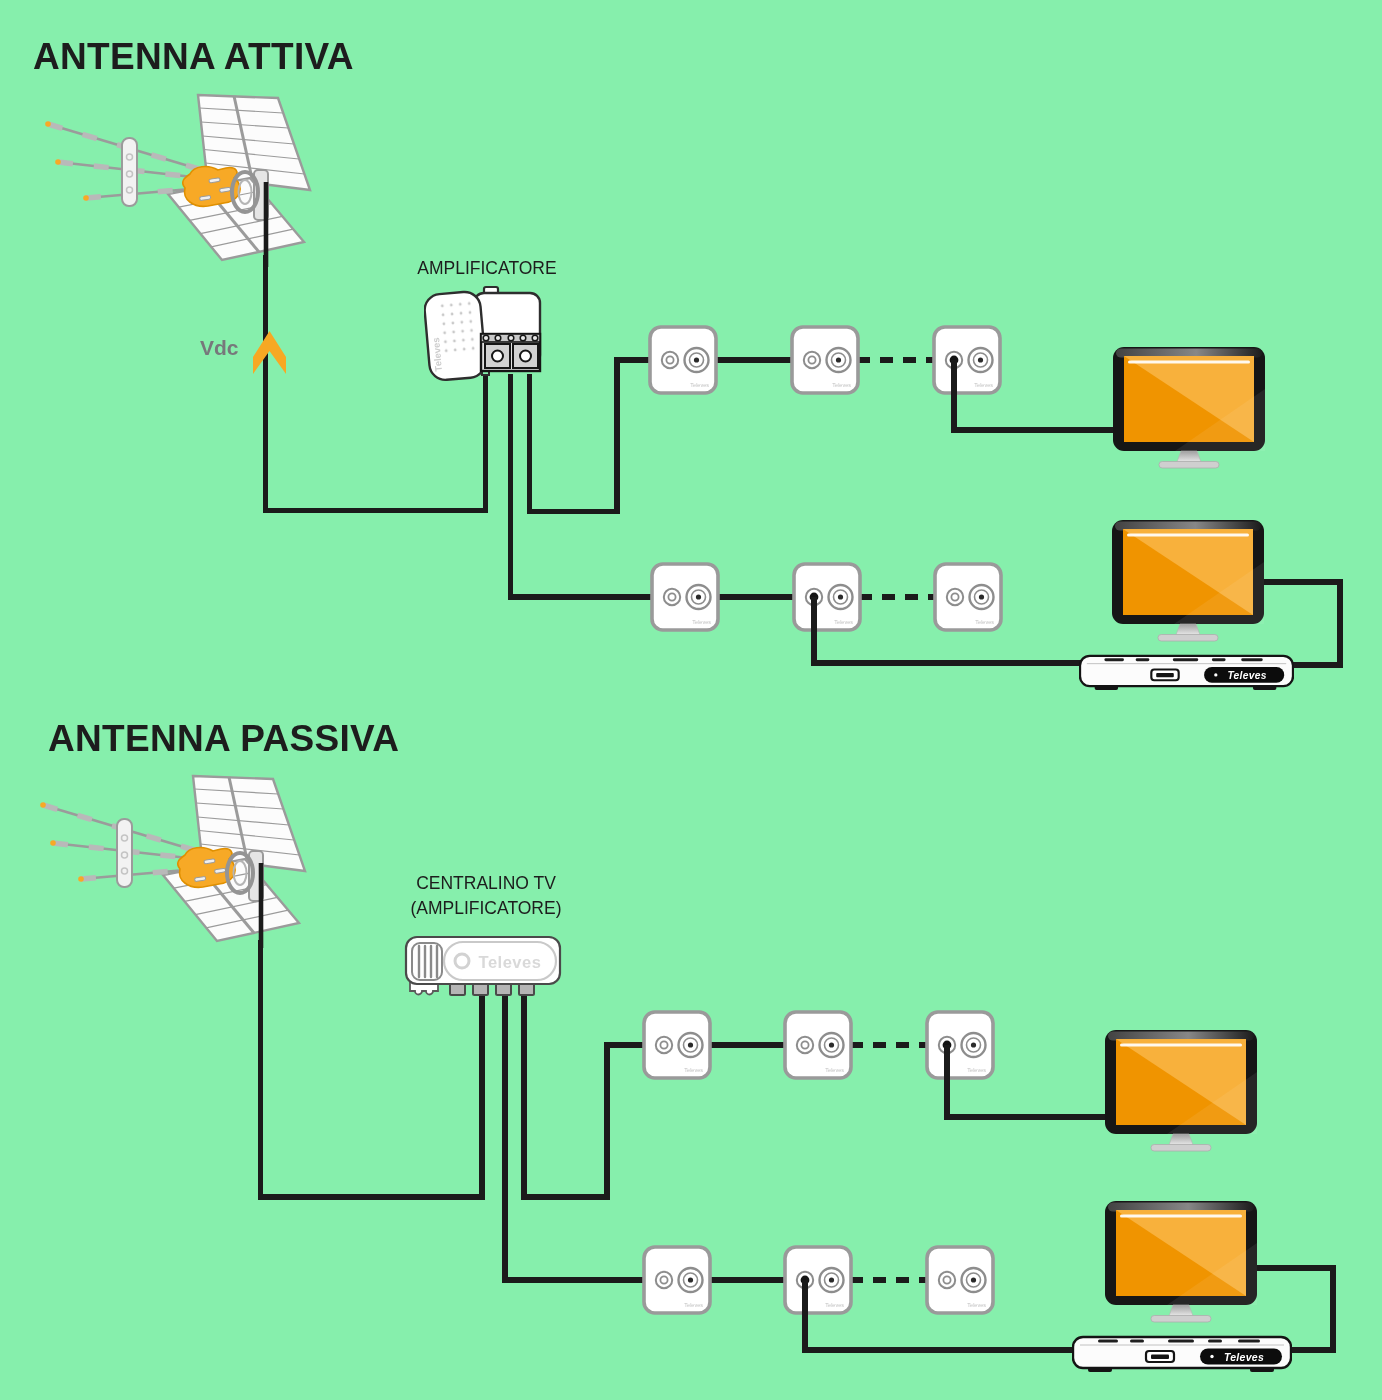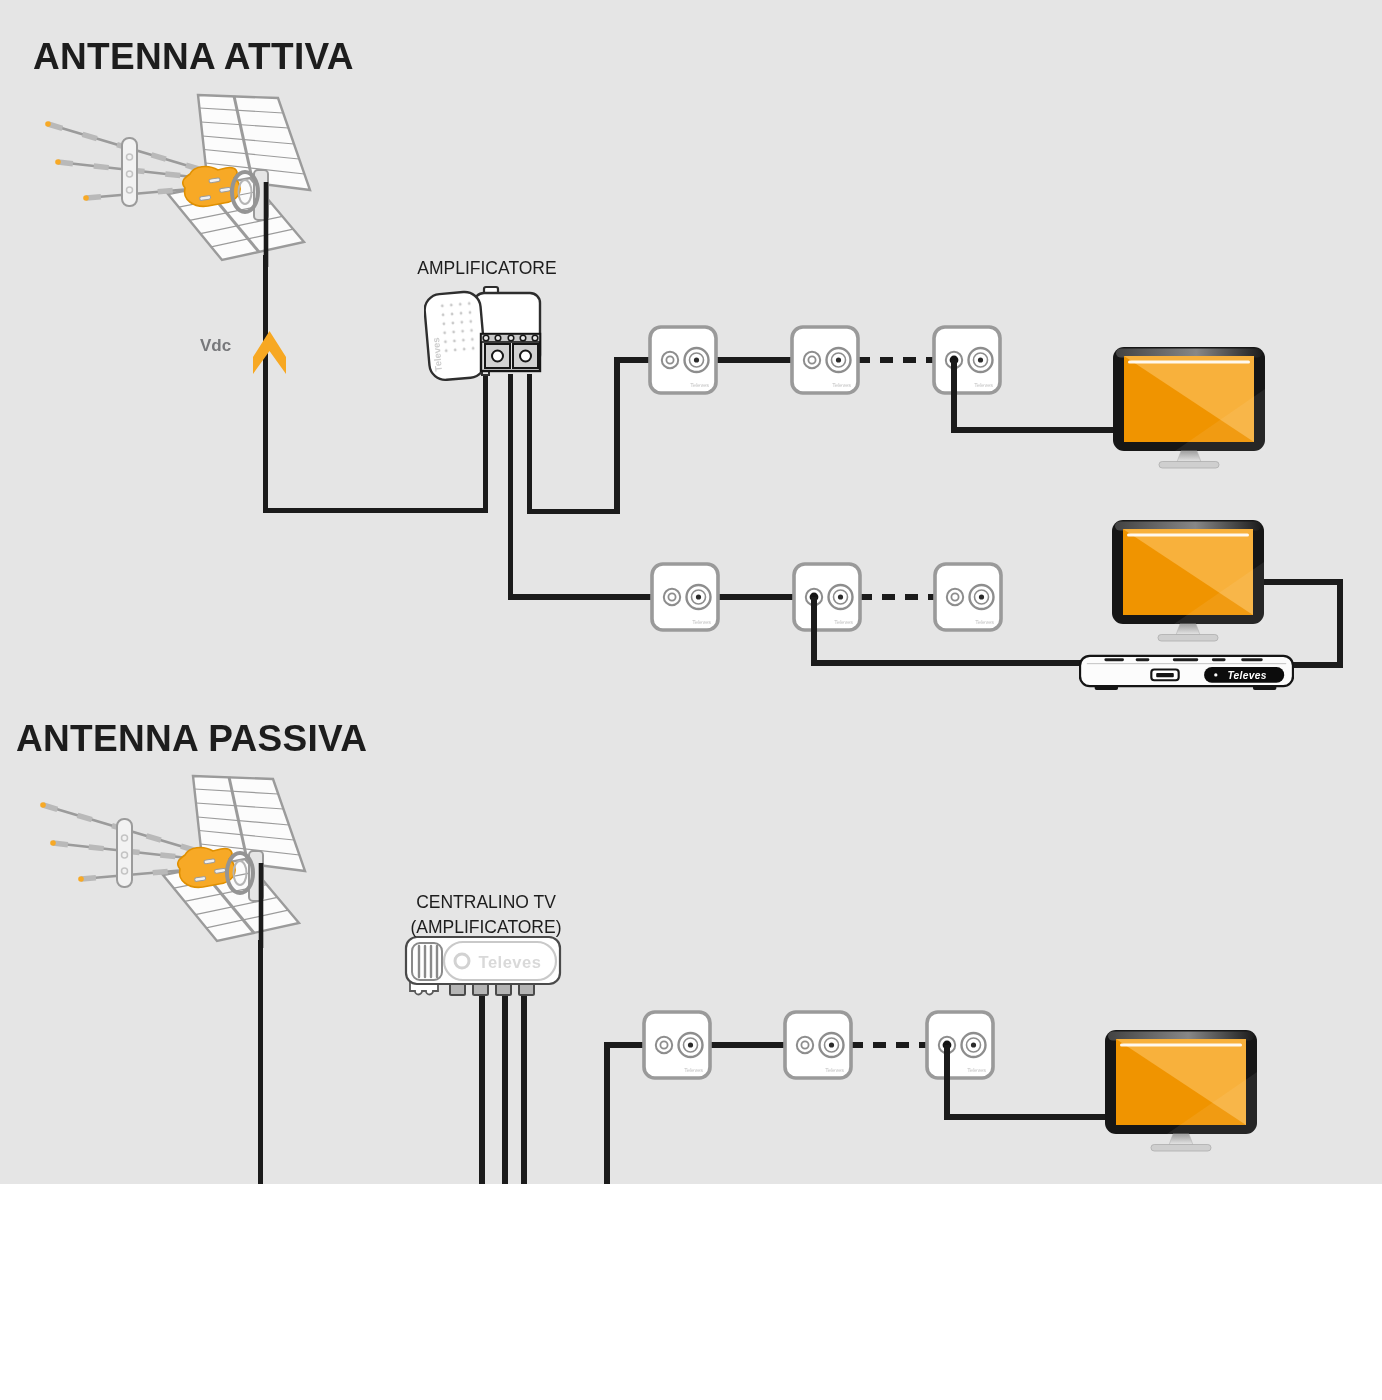--- a/index.html
+++ b/index.html
@@ -1,20 +1,20 @@
 <!DOCTYPE html>
 <html><head>
 <meta charset="utf-8">
 <style>
   html,body{margin:0;padding:0;background:#fff;}
-  #stage{position:relative;width:1382px;height:1184px;background:#e5e5e5;overflow:hidden;
+  #stage{position:relative;width:1382px;height:1400px;background:#86efac;overflow:hidden;
          font-family:"Liberation Sans", sans-serif;}
   .title{position:absolute;z-index:7;font-size:37px;font-weight:700;color:#1d1d1d;letter-spacing:.3px;white-space:nowrap;}
   .devlabel{position:absolute;z-index:7;font-size:17.5px;color:#1d1d1d;text-align:center;line-height:25px;white-space:nowrap;}
-  .vdc{position:absolute;z-index:7;font-size:17px;font-weight:700;color:#77787B;}
+  .vdc{position:absolute;z-index:7;font-size:21px;font-weight:700;color:#77787B;}
   .cable{position:absolute;background:#1B1B1B;z-index:2;}
   .plug{z-index:4;}
   .dashed{position:absolute;z-index:2;background:repeating-linear-gradient(90deg,#1B1B1B 0 13px,transparent 13px 23px);}
   .dev{position:absolute;z-index:3;}
   .front{position:absolute;z-index:5;}
   .arrow{position:absolute;z-index:6;}
 </style>
 </head>
 <body>
 
@@ -237,37 +237,37 @@
   <div class="cable" style="left:1258px;top:579px;width:85px;height:6px"></div>
   <div class="cable" style="left:1337px;top:579px;width:6px;height:89px"></div>
   <div class="cable" style="left:1292px;top:662px;width:51px;height:6px"></div>
   <svg class="front" style="left:1112px;top:520px" width="152" height="122">
       <use href="#sym-tv"></use>
     </svg>
   <svg class="front" style="left:1079px;top:649px" width="215" height="43">
       <use href="#sym-stb"></use>
     </svg>
 
-  <div class="title" style="left:16px;top:718px">ANTENNA PASSIVA</div>
+  <div class="title" style="left:48px;top:718px">ANTENNA PASSIVA</div>
 
   <svg class="dev" style="left:17px;top:763px" width="300" height="185">
       <use href="#sym-antenna"></use>
     </svg>
 
   <div class="cable" style="left:258px;top:940px;width:5px;height:260px"></div>
   <div class="cable" style="left:258px;top:1194px;width:227px;height:6px"></div>
   <div class="cable" style="left:479px;top:995px;width:6px;height:205px"></div>
   <div class="cable" style="left:502px;top:995px;width:6px;height:288px"></div>
   <div class="cable" style="left:502px;top:1277px;width:146px;height:6px"></div>
   <div class="cable" style="left:521px;top:995px;width:6px;height:205px"></div>
   <div class="cable" style="left:521px;top:1194px;width:89px;height:6px"></div>
   <div class="cable" style="left:604px;top:1042px;width:6px;height:158px"></div>
   <div class="cable" style="left:604px;top:1042px;width:40px;height:6px"></div>
 
-  <div class="devlabel" style="left:396px;top:890px;width:180px">
+  <div class="devlabel" style="left:396px;top:871px;width:180px">
     <div>CENTRALINO TV</div>
     <div>(AMPLIFICATORE)</div>
   </div>
   <svg class="dev" style="left:404px;top:932px" width="158" height="68">
       <use href="#sym-centr"></use>
     </svg>
 
   <svg class="dev" style="left:642px;top:1010px" width="70" height="70">
       <use href="#sym-outlet"></use>
     </svg>

